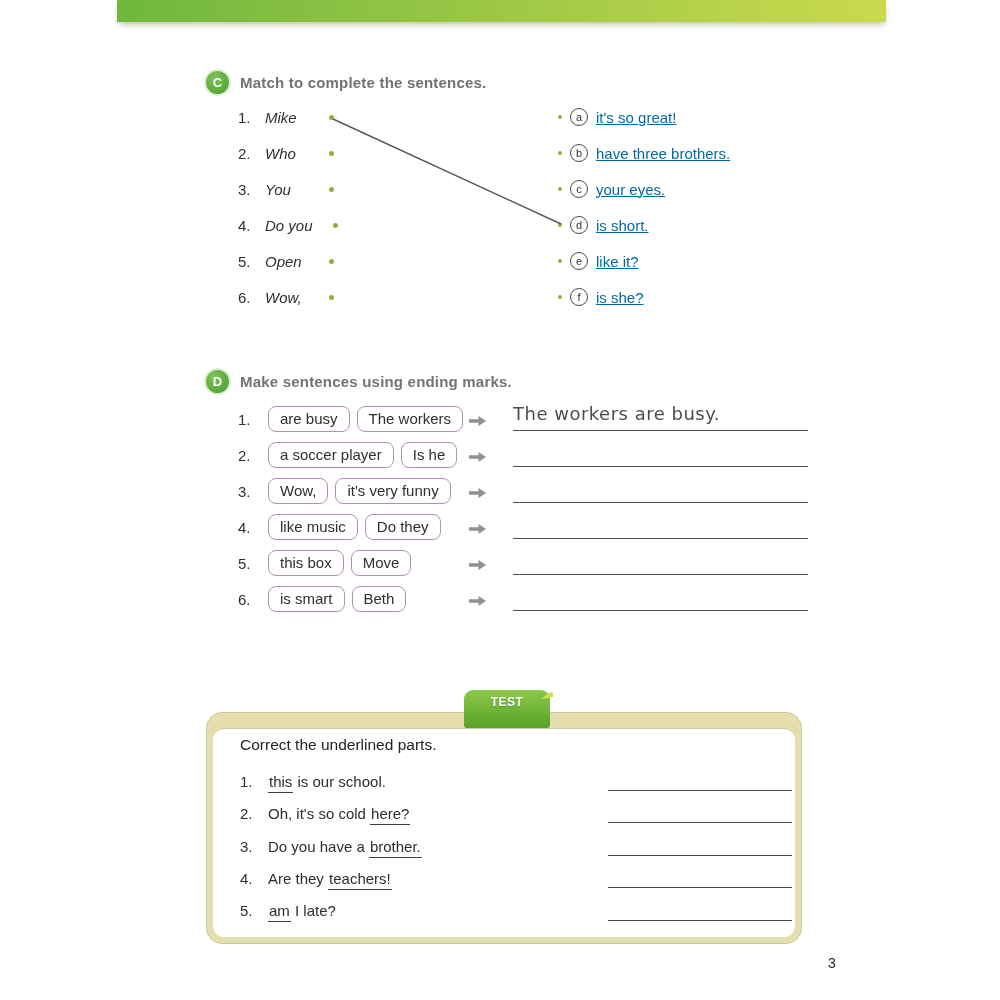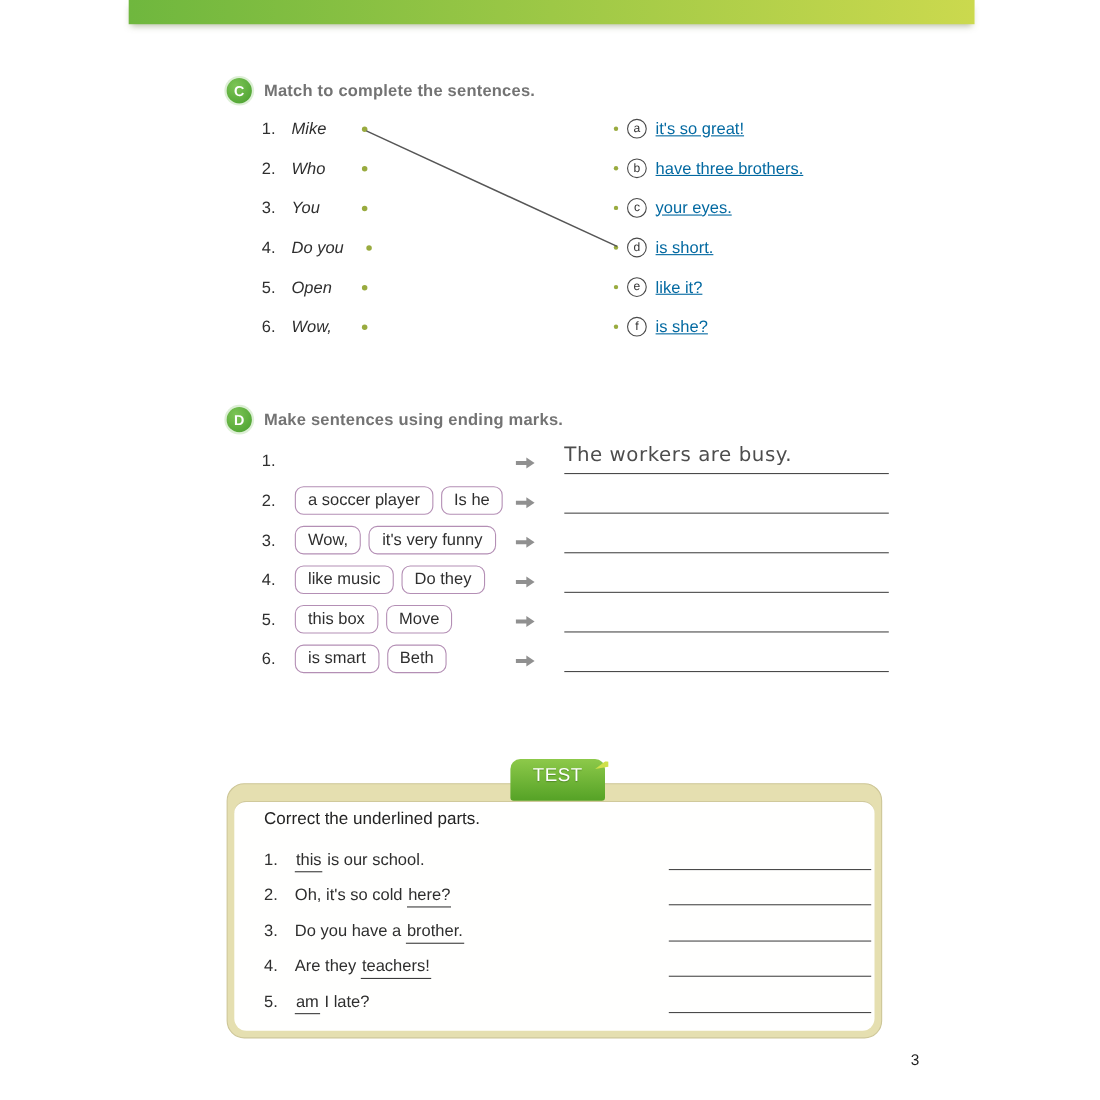--- a/index.html
+++ b/index.html
@@ -52,21 +52,21 @@
     font-size:18px;color:#4d4d4d;letter-spacing:.5px;font-family:"DejaVu Sans",sans-serif;
   }
 
   
   .test-tab{
     position:absolute;left:464px;top:690px;width:86px;height:38px;
     background:linear-gradient(#8dc94a,#55a226);border-radius:9px 9px 3px 3px;
     display:flex;align-items:flex-start;justify-content:center;z-index:3;
   }
   .test-tab-label{
-    color:#fff;font-weight:400;font-size:17px;letter-spacing:.5px;margin-top:5px;
+    color:#fff;font-weight:700;font-size:12px;letter-spacing:.5px;margin-top:5px;
     text-shadow:0 1px 1px rgba(40,80,20,.4);
     text-align:center;
   }
   .sparkle{position:absolute;right:-5px;top:-3px;line-height:0;}
   .test-box{
     position:absolute;left:206px;top:712px;width:596px;height:232px;
     background:#e5dfb0;border:1px solid #cdc697;border-radius:16px;
     box-sizing:border-box;padding:15px 6px 6px;z-index:1;
   }
   .test-box-inner{
@@ -155,20 +155,24 @@
 
 <svg class="overlay" width="1000" height="1000">
   <line x1="333" y1="119" x2="561" y2="224" stroke="#565656" stroke-width="1.4"></line>
 </svg>
 
 <div class="badge" style="left:206px;top:370px;">D</div>
 <div class="sec-title" style="left:240px;top:373px;">Make sentences using ending marks.</div>
 
 <div class="d-row" style="top:406px;">
   <span class="d-num">1.</span>
+  <span class="d-boxes">
+    <span class="word-box">are busy</span>
+    <span class="word-box">The workers</span>
+  </span>
   <span class="d-arrow"><svg width="19" height="12" viewBox="0 0 19 12">
         <path d="M1 4.2 h9.5 V1 l7.5 5 -7.5 5 V7.8 H1 z" fill="#909090"></path>
       </svg></span>
   <span class="d-answer">The workers are busy.</span>
   <span class="d-line"></span>
 </div>
 <div class="d-row" style="top:442px;">
   <span class="d-num">2.</span>
   <span class="d-boxes">
     <span class="word-box">a soccer player</span>

